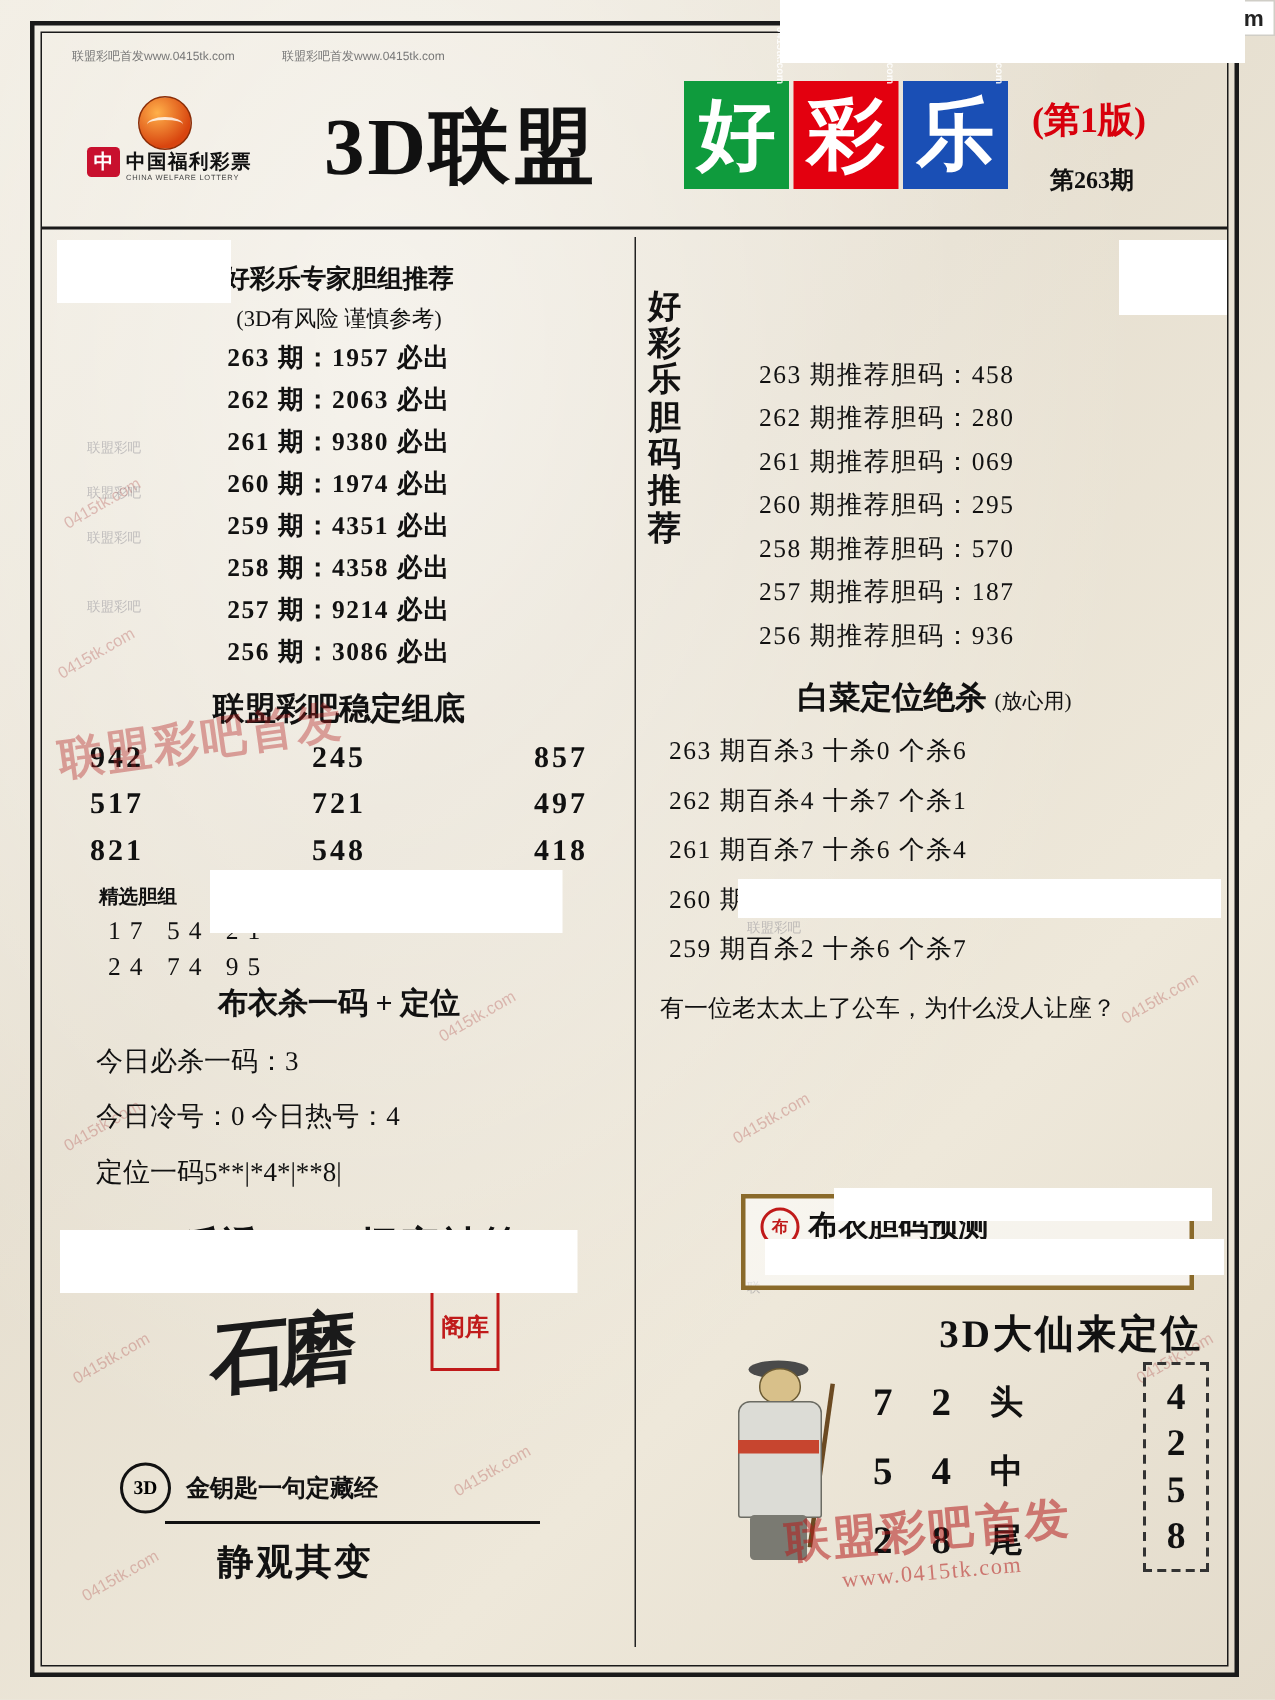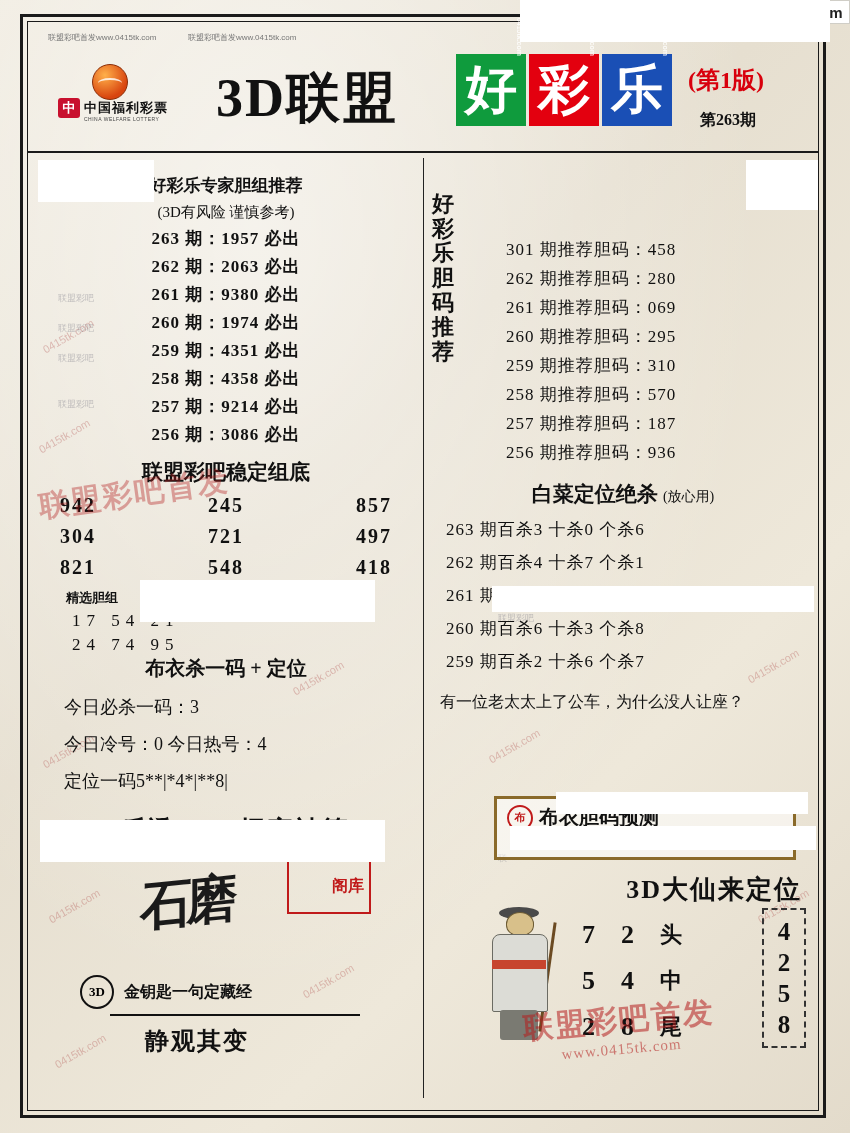--- a/index.html
+++ b/index.html
@@ -170,21 +170,21 @@
 
   .sign{
     position:absolute;left:140px;top:868px;font-size:52px;color:#1a1a1a;
     font-family:"Liberation Serif", serif;font-weight:bold;
     transform:rotate(-6deg) skewX(-6deg);letter-spacing:-6px;
   }
   .seal{
     position:absolute;left:287px;top:858px;width:42px;height:52px;
     border:2px solid #c01a1a;color:#c01a1a;font-size:16px;
     display:flex;flex-direction:column;align-items:center;justify-content:center;
-    line-height:1.05;font-weight:bold;padding-left:38px;
+    line-height:1.05;font-weight:bold;
   }
   .key-row{
     position:absolute;left:80px;top:975px;display:flex;align-items:center;gap:10px;
   }
   .badge3d{
     width:30px;height:30px;border-radius:50%;border:2px solid #111;
     display:flex;align-items:center;justify-content:center;font-size:13px;font-weight:bold;
   }
   .key-txt{font-size:16px;font-weight:bold;color:#111;}
   .rule{position:absolute;left:110px;top:1014px;width:250px;height:2px;background:#111;}
@@ -368,21 +368,21 @@
     <div class="list-line">257 期：9214 必出</div>
     <div class="list-line">256 期：3086 必出</div>
 
     <div class="band-title">联盟彩吧稳定组底</div>
     <div class="grid3">
       <span>942</span>
       <span>245</span>
       <span>857</span>
     </div>
     <div class="grid3">
-      <span>304</span>
+      <span>517</span>
       <span>721</span>
       <span>497</span>
     </div>
     <div class="grid3">
       <span>821</span>
       <span>548</span>
       <span>418</span>
     </div>
 
     <div class="small-label">精选胆组</div>
@@ -407,25 +407,24 @@
   </div>
   <div class="rule"></div>
   <div class="calm">静观其变</div>
 
   <div class="stamp2">联盟彩吧首发</div>
 
   <div class="col-right">
     <div class="vtitle">好彩乐胆码推荐</div>
 
     <div style="padding-top:72px;">
-      <div class="rec-line">301 期推荐胆码：458</div>
+      <div class="rec-line">263 期推荐胆码：458</div>
       <div class="rec-line">262 期推荐胆码：280</div>
       <div class="rec-line">261 期推荐胆码：069</div>
       <div class="rec-line">260 期推荐胆码：295</div>
-      <div class="rec-line">259 期推荐胆码：310</div>
       <div class="rec-line">258 期推荐胆码：570</div>
       <div class="rec-line">257 期推荐胆码：187</div>
       <div class="rec-line">256 期推荐胆码：936</div>
     </div>
 
     <div class="rt">
       <span>白菜定位绝杀</span>
       <span class="paren">(放心用)</span>
     </div>
     <div class="kill-line">263 期百杀3 十杀0 个杀6</div>

